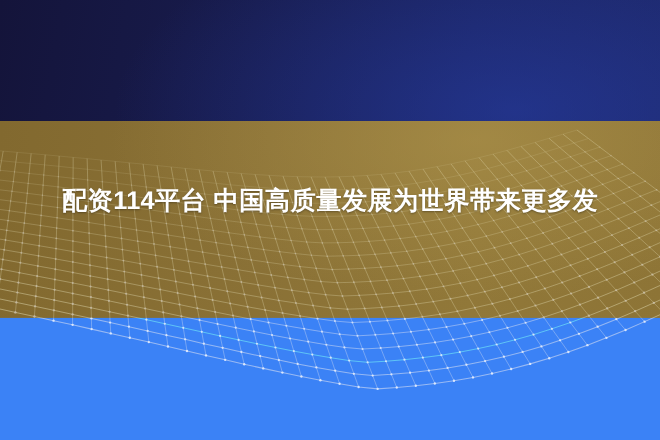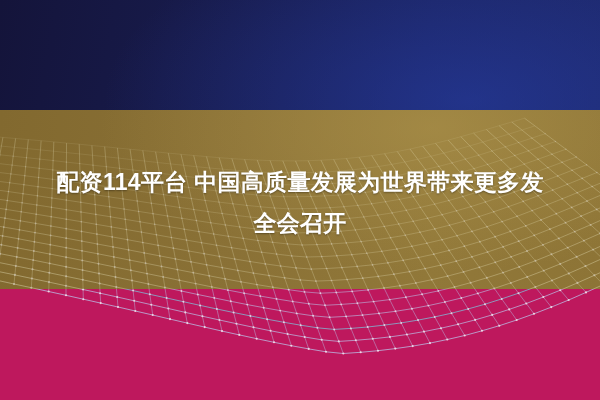--- a/index.html
+++ b/index.html
@@ -9,21 +9,21 @@
   }
   body {
     font-family: "Liberation Sans", "DejaVu Sans", sans-serif;
   }
 
   #stage {
     position: relative;
     width: 600px;
     height: 400px;
     overflow: hidden;
-    background: #be185d;
+    background: #3b82f6;
   }
 
   
   .band {
     position: absolute;
     left: 0;
     width: 600px;
   }
 
   
@@ -2158,16 +2158,15 @@
           <circle cx="551.3" cy="307.1" r="1.07" fill="#ffffff" opacity="0.91"></circle>
           <circle cx="568.7" cy="300.0" r="1.07" fill="#ffffff" opacity="0.91"></circle>
           <circle cx="586.0" cy="292.4" r="1.07" fill="#ffffff" opacity="0.91"></circle>
           <circle cx="603.3" cy="284.6" r="1.07" fill="#ffffff" opacity="0.91"></circle>
         </g>
     </svg>
   </div>
 
   <div id="headline">
     <span class="ln overflow">配资114平台 中国高质量发展为世界带来更多发</span>
-    <span class="ln">全会召开</span>
   </div>
 
 </div>
 
 </body></html>

